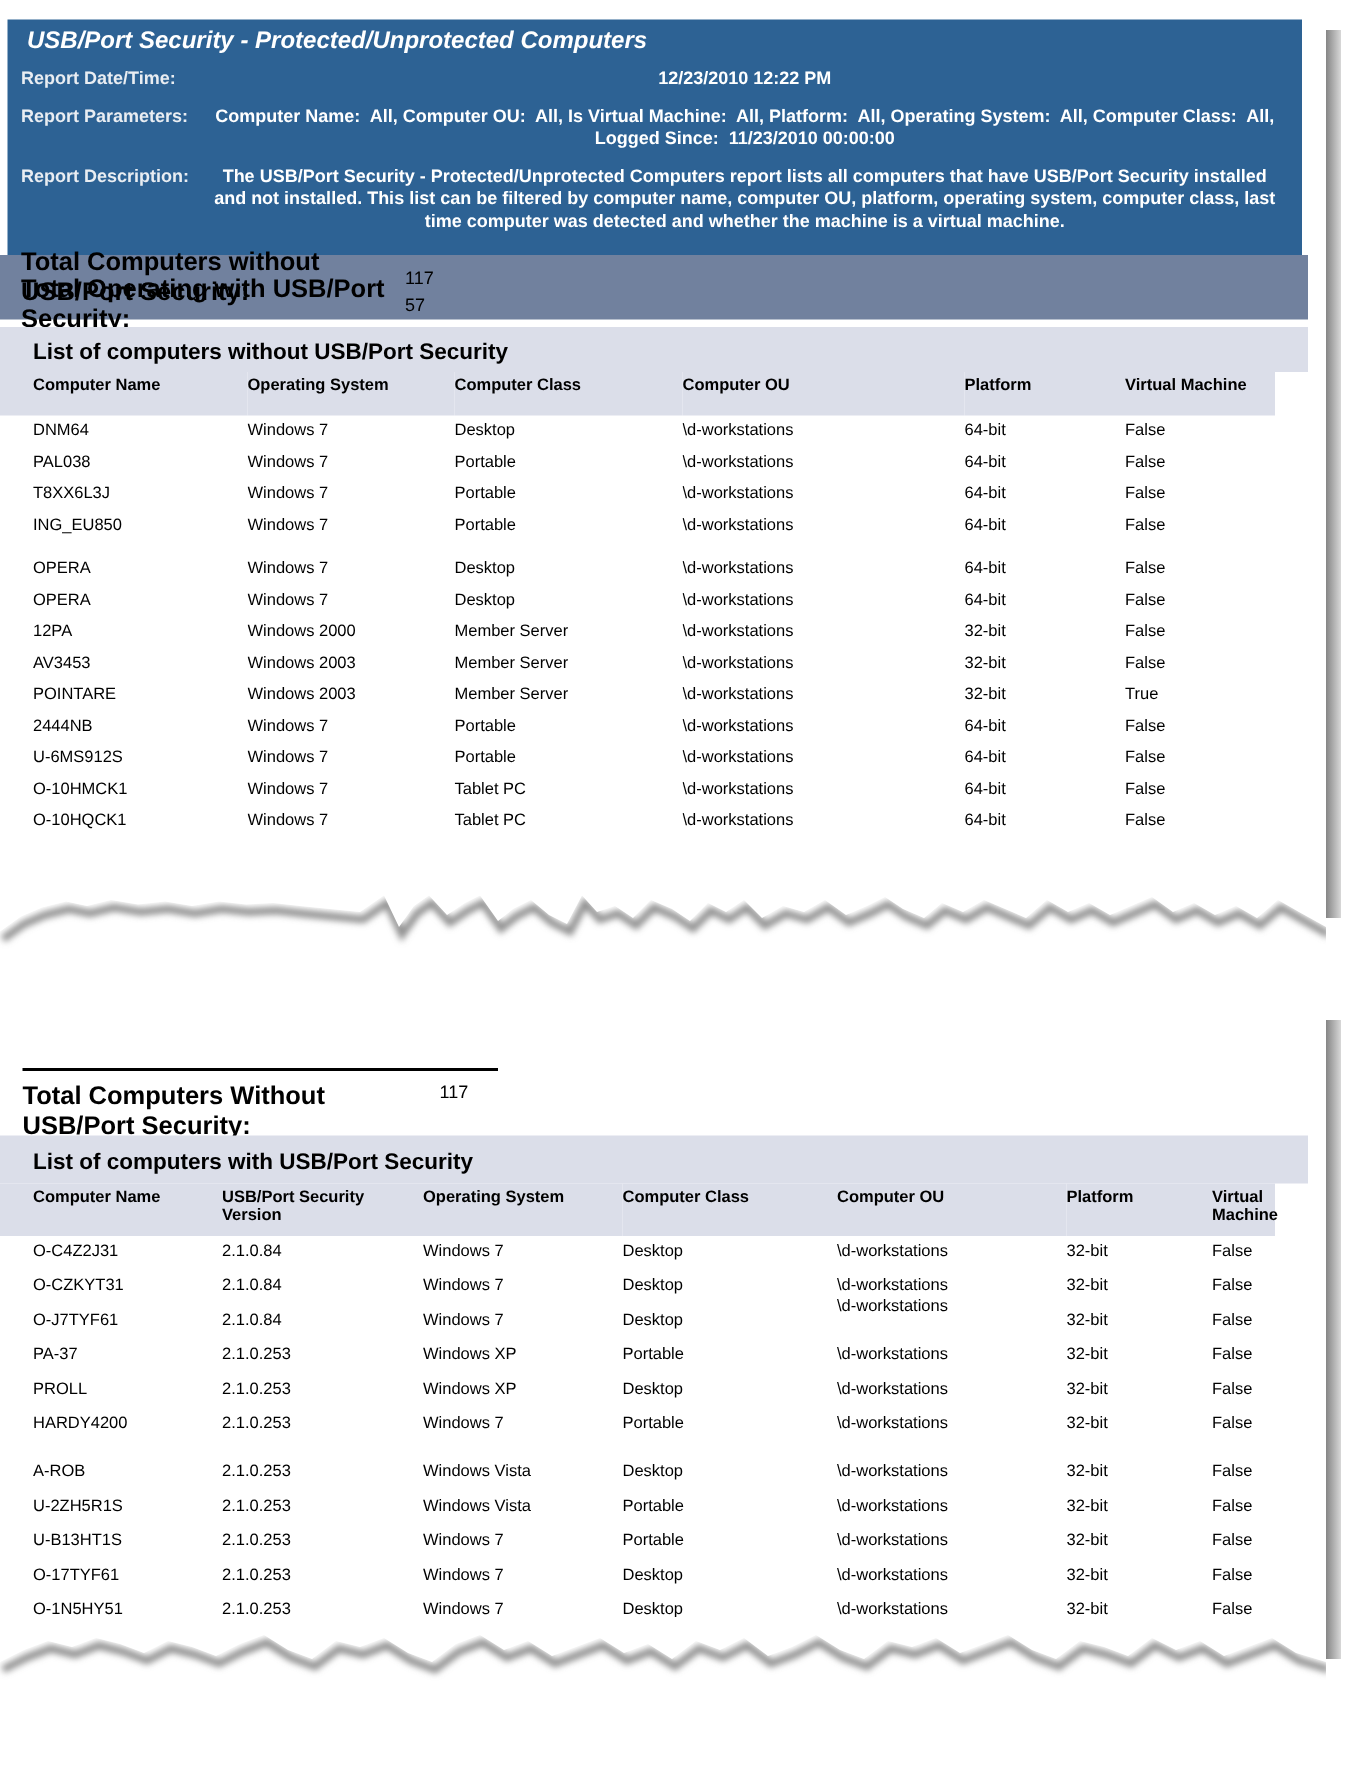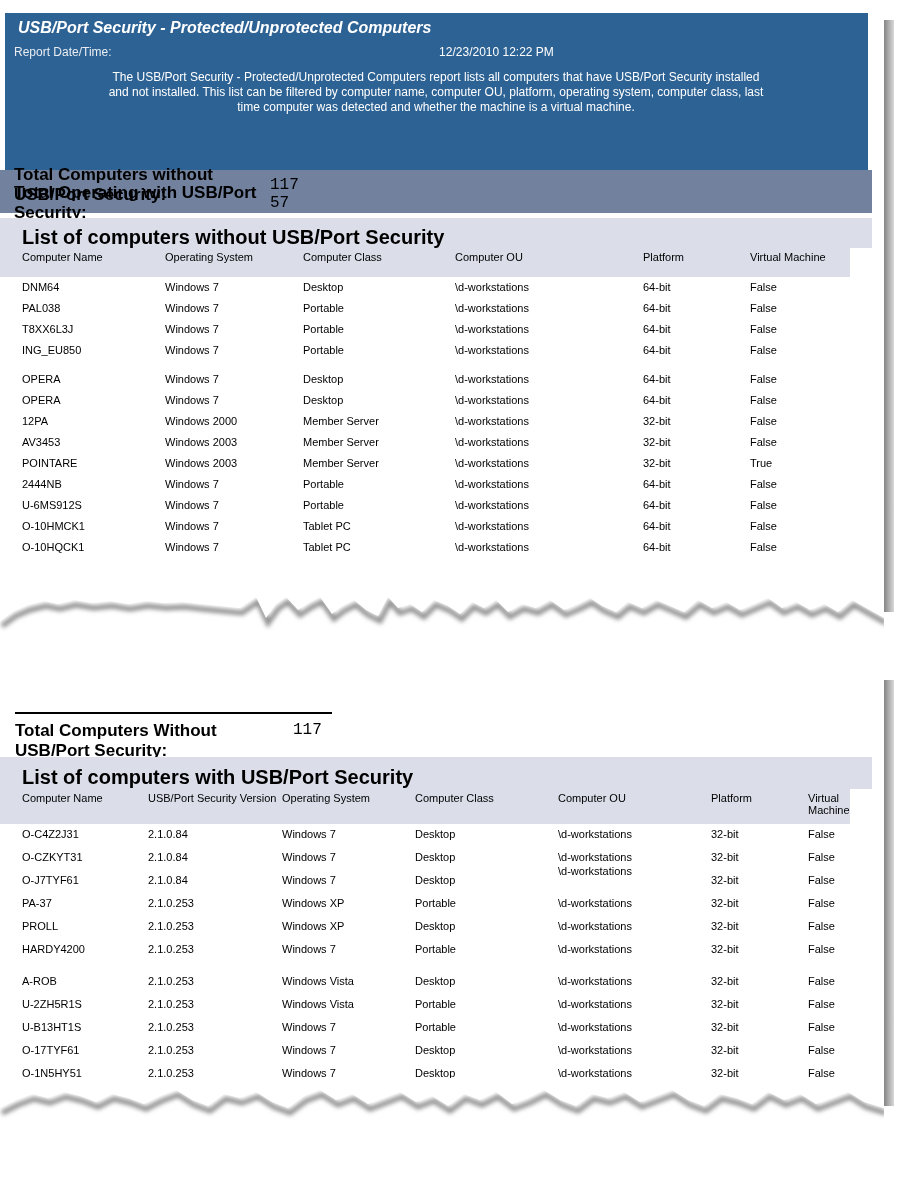--- a/index.html
+++ b/index.html
@@ -11,38 +11,38 @@
     font-family:"Liberation Sans","DejaVu Sans",sans-serif;color:#000;}
   
   .strip{position:absolute;left:884px;width:10px;
     background:linear-gradient(to right,#858585,#d8d8d8);}
   .strip1{top:20px;height:592px;}
   .strip2{top:680px;height:426px;}
   
   .rheader{position:absolute;left:5px;top:13px;width:863px;height:157px;box-sizing:border-box;
     background:var(--header_bg);padding:6px 10px 0 9px;}
   .rtitle{margin:0 0 8px 4px;font-size:16px;font-weight:bold;font-style:italic;color:var(--value_fg);}
-  .hfield{display:flex;margin-bottom:10px;}
+  .hfield{display:flex;margin-bottom:10px;font-weight:bold;}
   .hlabel{flex:none;width:121px;font-size:12px;color:var(--label_fg);line-height:15px;}
   .hval{flex:1;font-size:12px;color:var(--value_fg);line-height:15px;white-space:pre-wrap;text-align:center;}
   
   .sumbar{position:absolute;left:0;top:170px;width:872px;height:43px;box-sizing:border-box;
     background:var(--summary_bg);padding:6px 0 0 14px;}
   .sum-row{display:flex;height:18px;align-items:center;}
   .sum-label{flex:none;width:256px;font-size:17px;font-weight:bold;color:#000;}
-  .sum-value{font-size:16px;color:#000;font-family:Liberation Mono, monospace;}
+  .sum-value{font-size:12px;color:#000;}
   
   .sec{position:absolute;left:0;width:872px;}
   .sec1{top:218px;} .sec2{top:745px;}
   .sec-head{background:var(--section_bg);box-sizing:border-box;padding-left:22px;}
   .sec1 .sec-head{height:30px;padding-top:8px;}
   .sec2 .sec-head{height:32px;padding-top:9px;margin-top:12px;}
-  .sec-title{margin:0;font-size:20px;font-weight:bold;color:#000;}
+  .sec-title{margin:0;font-size:15px;font-weight:bold;color:#000;}
   table{border-collapse:collapse;table-layout:fixed;width:850px;}
-  th{font-size:11px;font-weight:normal;text-align:left;vertical-align:top;
+  th{font-size:11px;font-weight:bold;text-align:left;vertical-align:top;
     background:var(--section_bg);box-sizing:border-box;padding:3px 4px 0 0;}
   td{font-size:11px;text-align:left;vertical-align:top;box-sizing:border-box;
     padding:4px 4px 0 0;overflow:hidden;}
   .t1 th,.t1 td{height:21px;}
   .t1 th{height:29px;}
   .t2 th,.t2 td{height:23px;}
   .t2 th{height:35px;}
   .t1 th:nth-child(1),.t1 td:nth-child(1){width:165px;padding-left:22px;}
   .t1 th:nth-child(2),.t1 td:nth-child(2){width:138px;}
   .t1 th:nth-child(3),.t1 td:nth-child(3){width:152px;}
@@ -73,20 +73,26 @@
   <div class="strip strip1"></div>
   <div class="strip strip2"></div>
 
   <header class="rheader">
     <h1 class="rtitle">USB/Port Security - Protected/Unprotected Computers</h1>
     <div class="hfield">
       <span class="hlabel">Report Date/Time:</span>
       <span class="hval">12/23/2010 12:22 PM</span>
     </div>
     <div class="hfield">
+      <span class="hlabel">Report Parameters:</span>
+      <span class="hval">Computer Name:  All, Computer OU:  All, Is Virtual Machine:  All, Platform:  All, Operating System:  All, Computer Class:  All,
+Logged Since:  11/23/2010 00:00:00</span>
+    </div>
+    <div class="hfield">
+      <span class="hlabel">Report Description:</span>
       <span class="hval">The USB/Port Security - Protected/Unprotected Computers report lists all computers that have USB/Port Security installed
 and not installed. This list can be filtered by computer name, computer OU, platform, operating system, computer class, last
 time computer was detected and whether the machine is a virtual machine.</span>
     </div>
   </header>
 
   <div class="sumbar">
     <div class="sum-row">
       <span class="sum-label">Total Computers without USB/Port Security:</span>
       <span class="sum-value">117</span>

